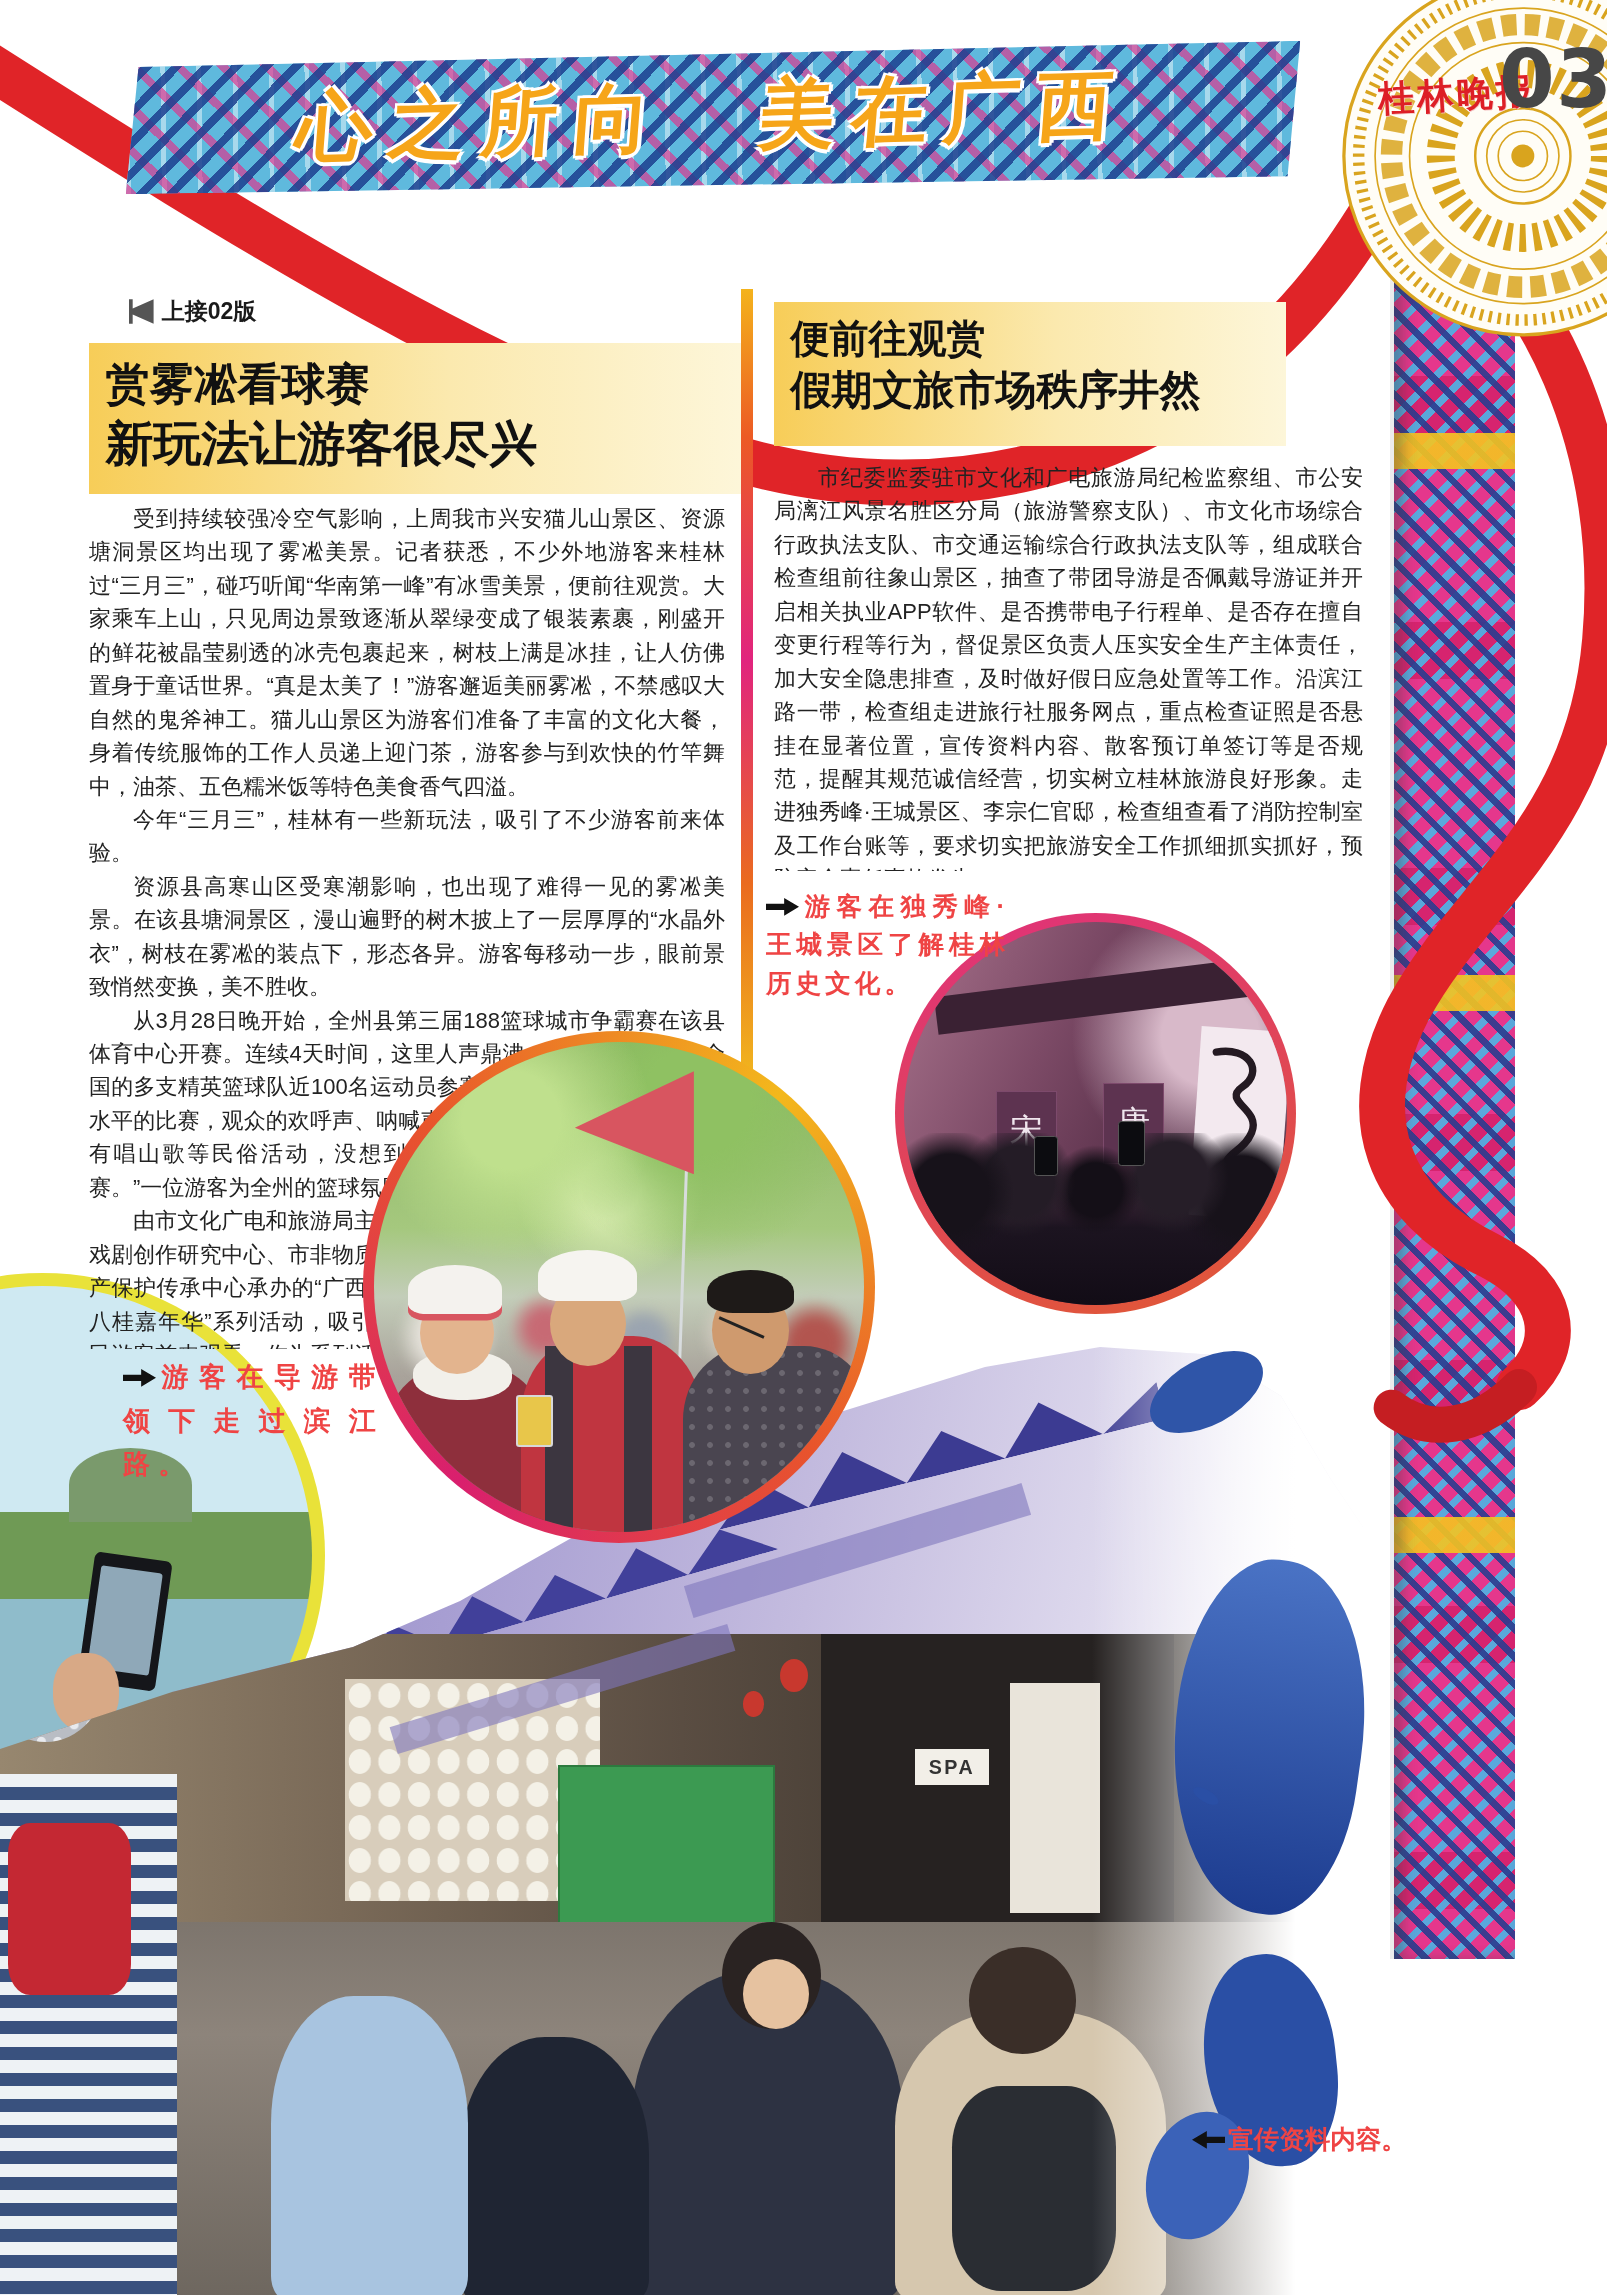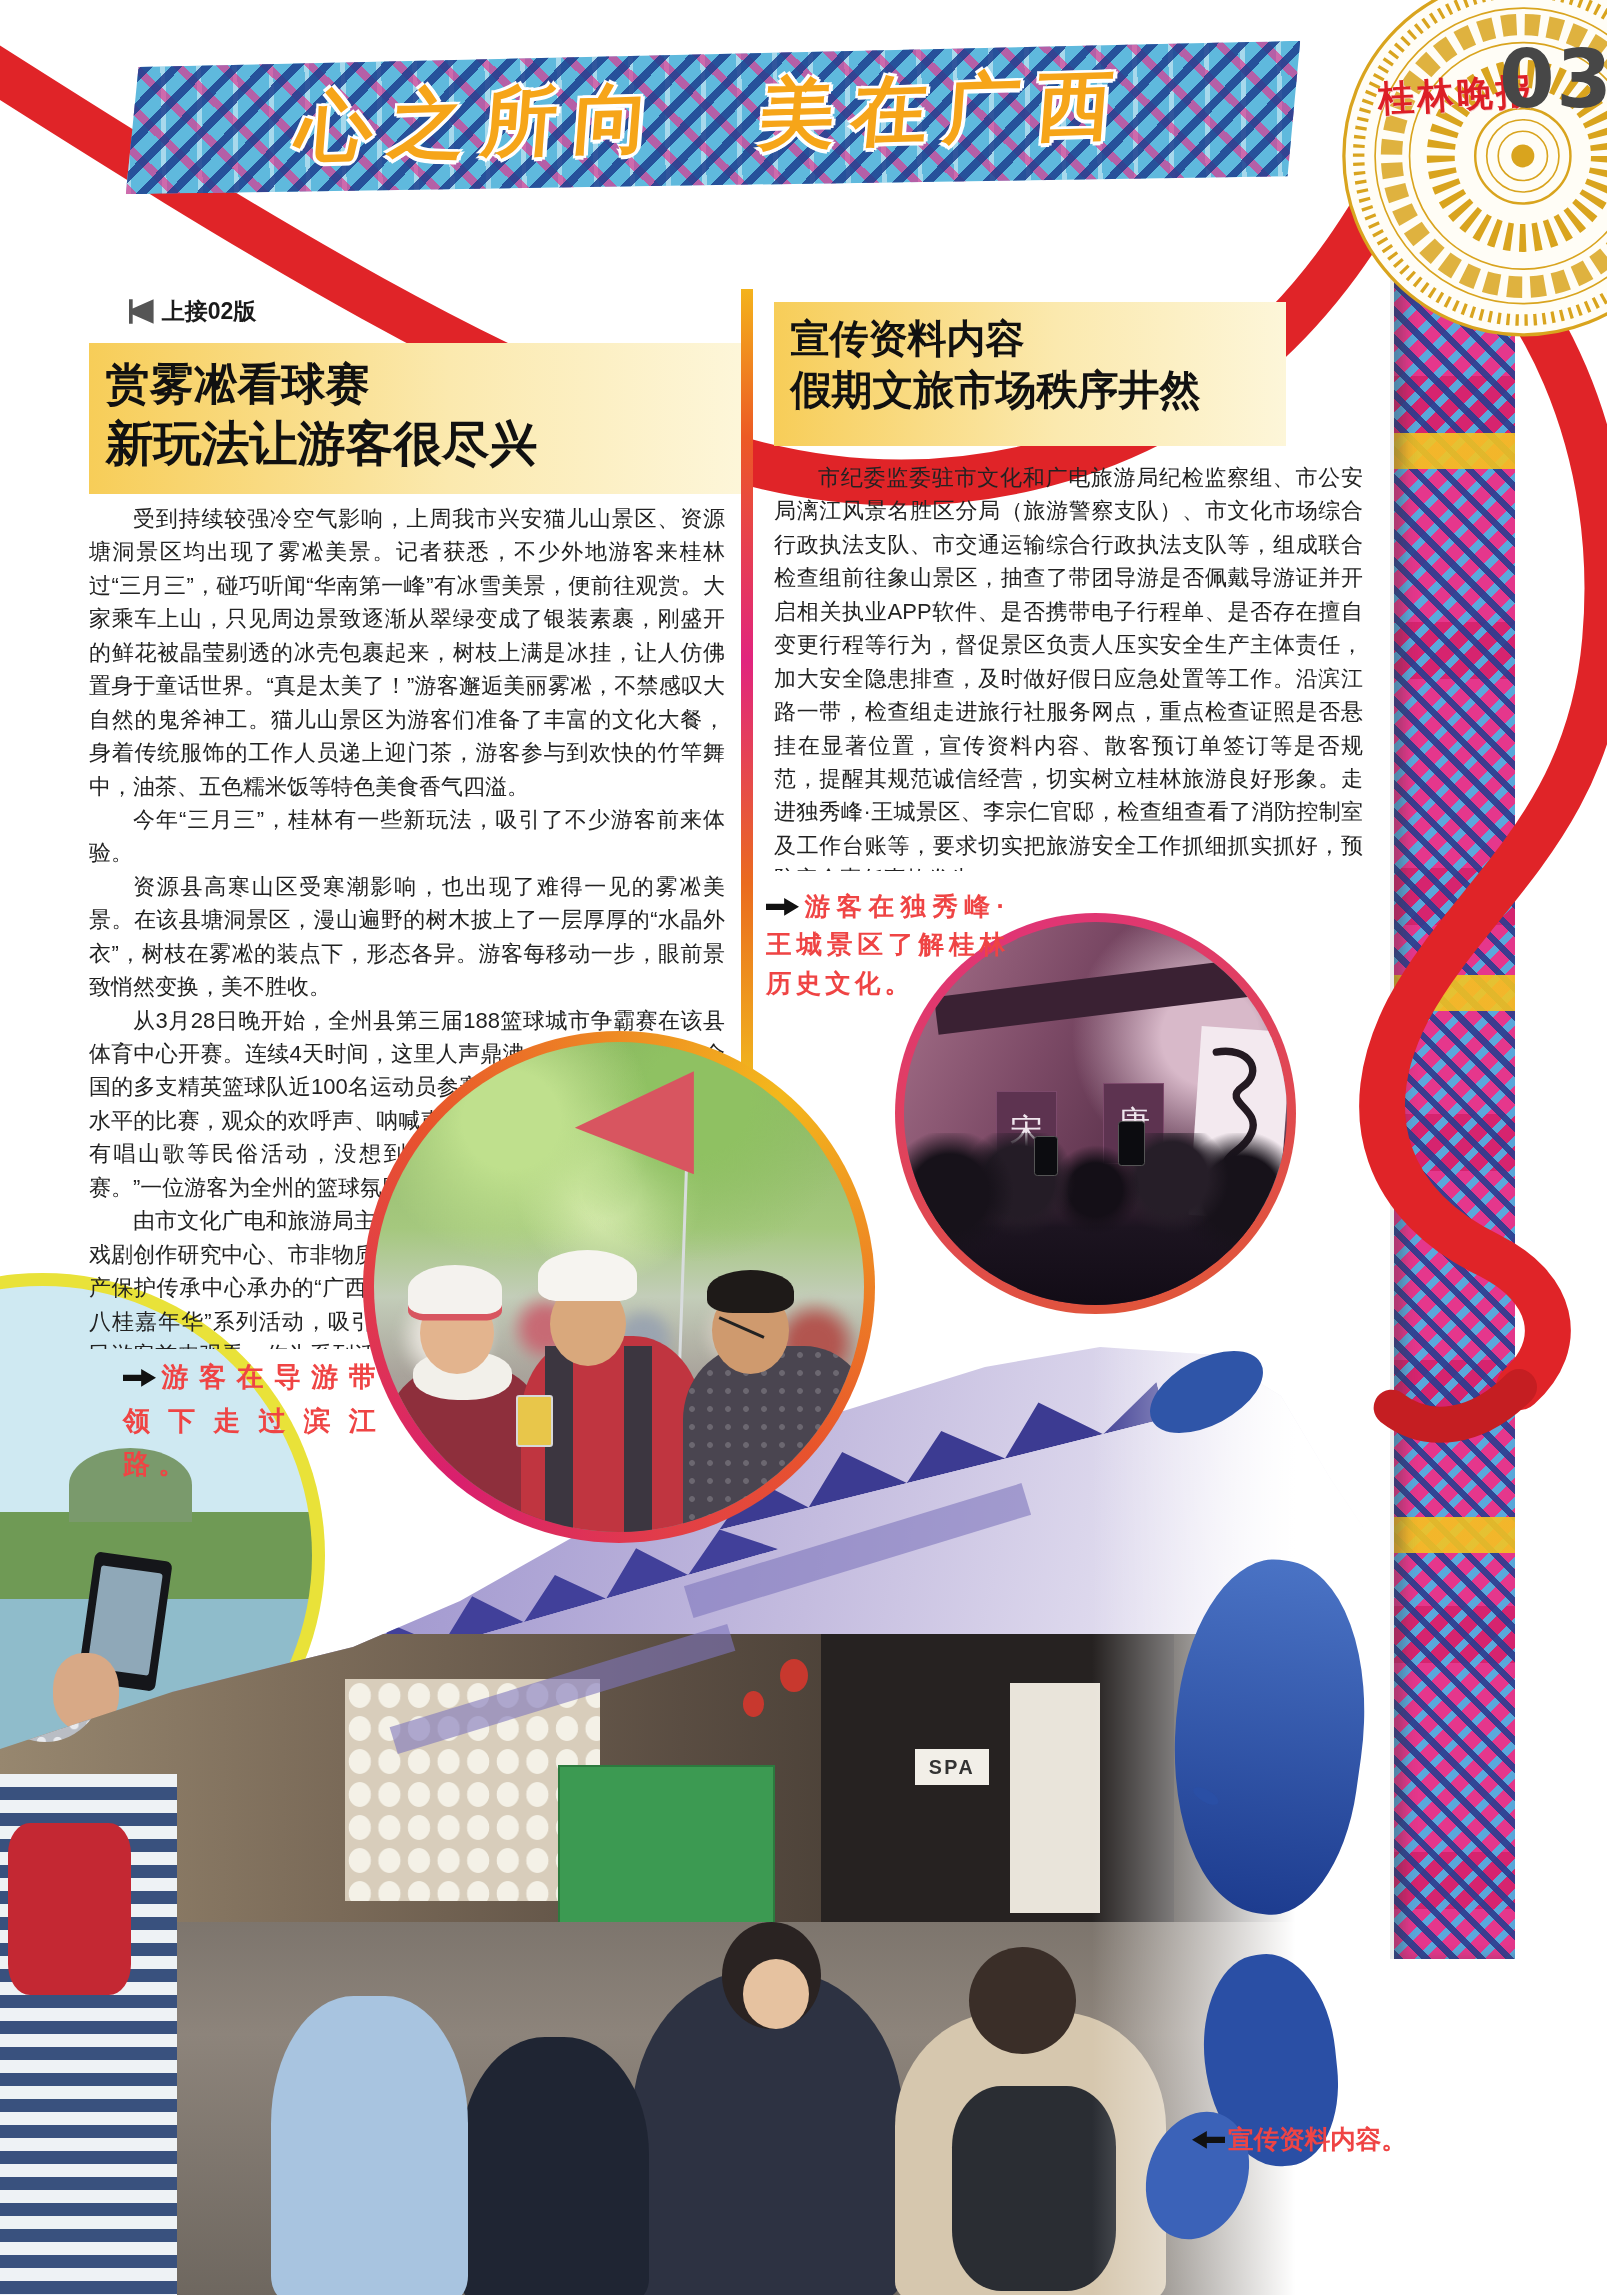--- a/index.html
+++ b/index.html
@@ -191,21 +191,21 @@
     <p>今年“三月三”，桂林有一些新玩法，吸引了不少游客前来体验。</p>
     <p>资源县高寒山区受寒潮影响，也出现了难得一见的雾凇美景。在该县塘洞景区，漫山遍野的树木披上了一层厚厚的“水晶外衣”，树枝在雾凇的装点下，形态各异。游客每移动一步，眼前景致悄然变换，美不胜收。</p>
     <p>从3月28日晚开始，全州县第三届188篮球城市争霸赛在该县体育中心开赛。连续4天时间，这里人声鼎沸，座无虚席，来自全国的多支精英篮球队近100名运动员参赛，为观众奉献了一场场高水平的比赛，观众的欢呼声、呐喊声此起彼伏。“我以为‘三月三’只有唱山歌等民俗活动，没想到今年还能看到高水平的篮球比赛。”一位游客为全州的篮球氛围点赞。</p>
     <div class="circ-spacer"></div>
     <p>由市文化广电和旅游局主办，市戏剧创作研究中心、市非物质文化遗产保护传承中心承办的“广西三月三·八桂嘉年华”系列活动，吸引广大市民游客前来观看。作为系列活动重头戏，“薪火相传”桂剧传承专场暨罗桂霞从艺70周年纪念演出涵盖了《拾玉镯》《人面桃花》《思凡》等桂剧折子戏经典选段。演出当晚，罗桂霞携三代桂剧传人同台演绎，展现“名师授徒”的传承成果。游客们纷纷表示，趁着广西三月三假期，走进桂林的剧场，感受桂林文化的魅力，非常有意思。</p>
   </div>
 
   <div class="abs divider"></div>
 
   <div class="abs hl-box hl-right">
-    <span class="l1">宣传资料内容</span>
+    <span class="l1">便前往观赏</span>
     <span class="l2">假期文旅市场秩序井然</span>
   </div>
   <div class="abs body-col body-right">
     <p>市纪委监委驻市文化和广电旅游局纪检监察组、市公安局漓江风景名胜区分局（旅游警察支队）、市文化市场综合行政执法支队、市交通运输综合行政执法支队等，组成联合检查组前往象山景区，抽查了带团导游是否佩戴导游证并开启相关执业APP软件、是否携带电子行程单、是否存在擅自变更行程等行为，督促景区负责人压实安全生产主体责任，加大安全隐患排查，及时做好假日应急处置等工作。沿滨江路一带，检查组走进旅行社服务网点，重点检查证照是否悬挂在显著位置，宣传资料内容、散客预订单签订等是否规范，提醒其规范诚信经营，切实树立桂林旅游良好形象。走进独秀峰·王城景区、李宗仁官邸，检查组查看了消防控制室及工作台账等，要求切实把旅游安全工作抓细抓实抓好，预防安全责任事故发生。</p>
 
   </div>
 
   <div class="abs caption cap-wang">
     <span class="arr arr-r"></span><span>游客在独秀峰·王城景区了解桂林历史文化。</span>
   </div>

